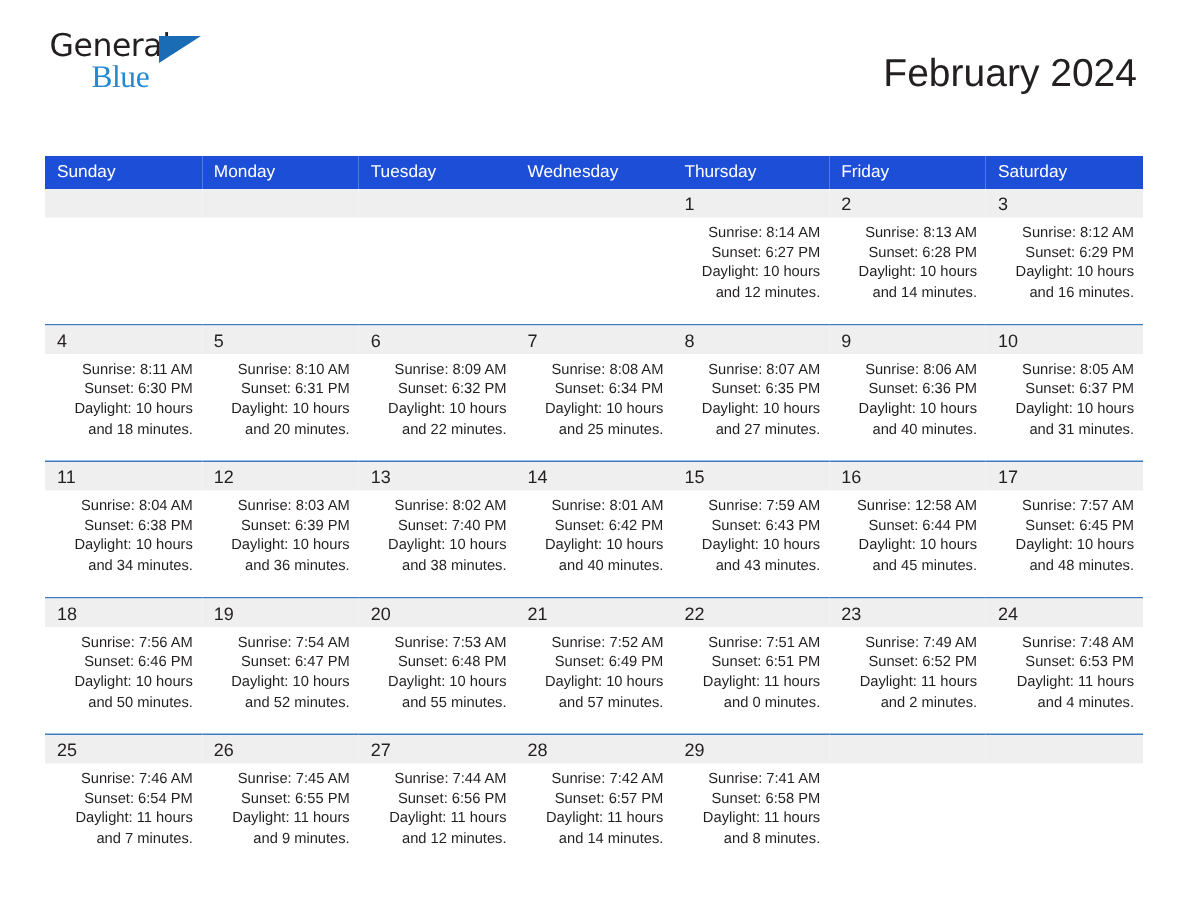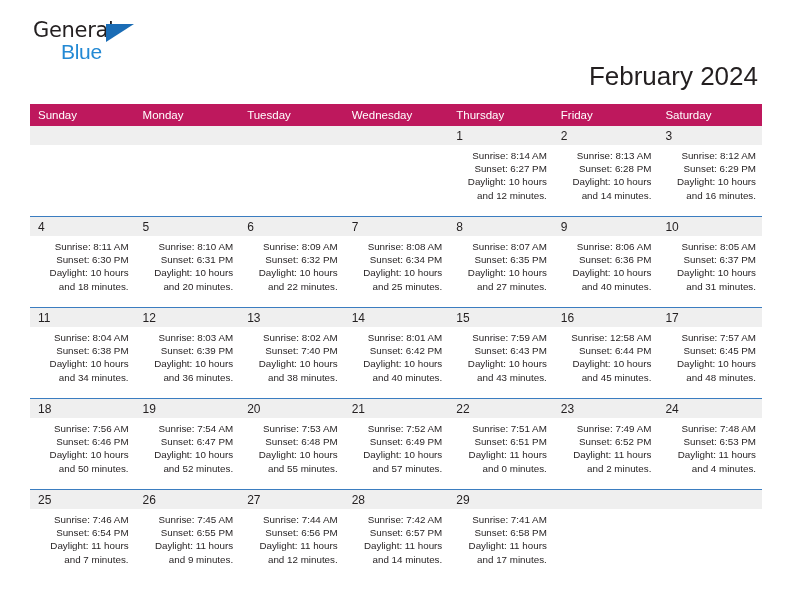--- a/index.html
+++ b/index.html
@@ -57,30 +57,29 @@
     border-left: 28px solid #1a6cb5;
     border-bottom: 18px solid transparent;
   }
   .logo-blue {
     position: absolute;
     left: 28px;
     top: 21px;
     font-size: 21px;
     letter-spacing: -0.3px;
     color: #2389d4;
-    font-family: Liberation Sans, sans-serif;
+    font-family: Liberation Serif, serif;
     line-height: 1;
   }
 
   .title-block {
     position: absolute;
     right: 34px;
     top: 34px;
     text-align: right;
-    margin-top: 28px;
   }
   .cal-title {
     font-size: 26px;
     color: #231f20;
     line-height: 1.15;
     white-space: nowrap;
   }
   .cal-subtitle {
     margin-top: 7px;
     font-size: 13.5px;
@@ -92,21 +91,21 @@
   .calendar {
     position: absolute;
     left: 30px;
     top: 104px;
     width: 732px;
     border-collapse: collapse;
     table-layout: fixed;
   }
 
   .calendar th {
-    background: #be185d;
+    background: #1d4ed8;
     color: #ffffff;
     font-size: 11.5px;
     font-weight: normal;
     text-align: left;
     padding: 5px 0 5px 8px;
     height: 12px;
     border: none;
   }
 
   .calendar td {
@@ -550,21 +549,21 @@
               </div>
             </div>
           </td>
         <td>
             <div class="cell-inner">
               <div class="daynum-band">29</div>
               <div class="cell-body">
                 <div>Sunrise: 7:41 AM</div>
                 <div>Sunset: 6:58 PM</div>
                 <div>Daylight: 11 hours</div>
-                <div>and 17 minutes.</div>
+                <div>and 8 minutes.</div>
               </div>
             </div>
           </td>
         <td class="empty">
             <div class="cell-inner">
               <div class="daynum-band"></div>
               <div class="cell-body">
                 <div></div>
                 <div></div>
                 <div></div>

